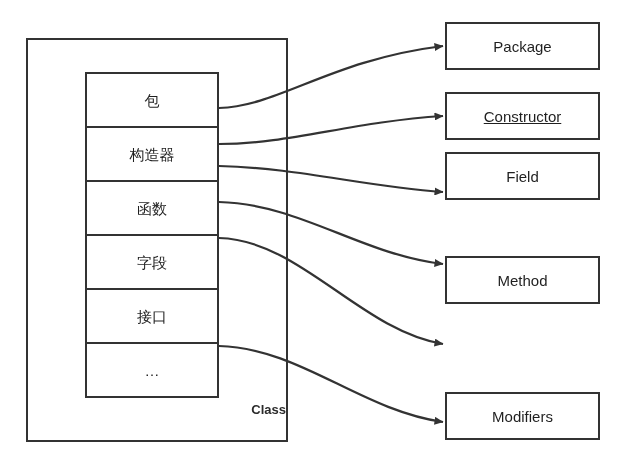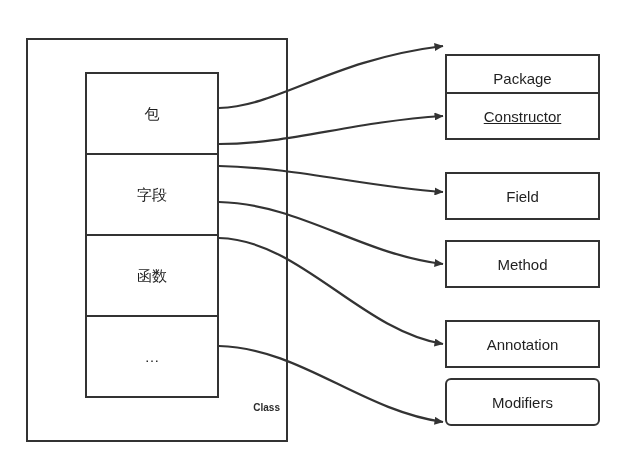--- a/index.html
+++ b/index.html
@@ -28,25 +28,25 @@
     left: 26px;
     top: 38px;
     width: 262px;
     height: 404px;
     border: 2px solid #333333;
     box-sizing: border-box;
     background: transparent;
   }
   .class-label {
     position: absolute;
-    left: 210px;
+    left: 216px;
     top: 402px;
     width: 70px;
     text-align: right;
-    font-size: 10px;
+    font-size: 13px;
     font-weight: bold;
     color: #2b2b2b;
     font-family: "Liberation Sans", sans-serif;
   }
   .members-table {
     position: absolute;
     left: 85px;
     top: 72px;
     width: 134px;
     height: 326px;
@@ -80,26 +80,26 @@
     height: 48px;
     border: 2px solid #333333;
     box-sizing: border-box;
     background: #ffffff;
     display: flex;
     align-items: center;
     justify-content: center;
     font-size: 15px;
     color: #1f1f1f;
   }
-  #tb0 { top: 22px; margin-top: 32px; }
+  #tb0 { top: 22px; }
   #tb1 { top: 92px; text-decoration: underline; }
-  #tb2 { top: 172px; }
-  #tb3 { top: 240px; }
+  #tb2 { top: 152px; }
+  #tb3 { top: 256px; }
   #tb4 { top: 320px; }
-  #tb5 { top: 378px; border-radius: 6px; }
+  #tb5 { top: 392px; }
 </style>
 </head>
 <body>
 
 <div id="canvas">
 
   <svg id="wires" viewBox="0 0 634 470" width="634" height="470" xmlns="http://www.w3.org/2000/svg">
     <defs>
       <marker id="arrowhead" markerWidth="9" markerHeight="8" refX="8.5" refY="4" orient="auto" markerUnits="userSpaceOnUse">
         <path d="M 0 0 L 9 4 L 0 8 z" fill="#333333"></path>
@@ -119,44 +119,47 @@
     <path d="M 219 346 C 300 348, 360 410, 443 422" fill="none" stroke="#333333" stroke-width="2.2" marker-end="url(#arrowhead)"></path>
   </svg>
 
   <div class="class-outer-box"></div>
 
   <div class="members-table">
     <div class="member-row">
       <span class="member-label">包</span>
     </div>
     <div class="member-row">
+      <span class="member-label">构造器</span>
+    </div>
+    <div class="member-row">
+      <span class="member-label">函数</span>
+    </div>
+    <div class="member-row">
       <span class="member-label">字段</span>
     </div>
     <div class="member-row">
-      <span class="member-label">函数</span>
+      <span class="member-label">接口</span>
     </div>
     <div class="member-row">
       <span class="member-label">…</span>
     </div>
   </div>
 
   <div class="class-label">Class</div>
 
   <div class="target-box" id="tb0">
     <span>Package</span>
   </div>
   <div class="target-box" id="tb1">
     <span>Constructor</span>
   </div>
   <div class="target-box" id="tb2">
     <span>Field</span>
   </div>
   <div class="target-box" id="tb3">
     <span>Method</span>
   </div>
-  <div class="target-box" id="tb4">
-    <span>Annotation</span>
-  </div>
   <div class="target-box" id="tb5">
     <span>Modifiers</span>
   </div>
 
 </div>
 
 </body></html>

